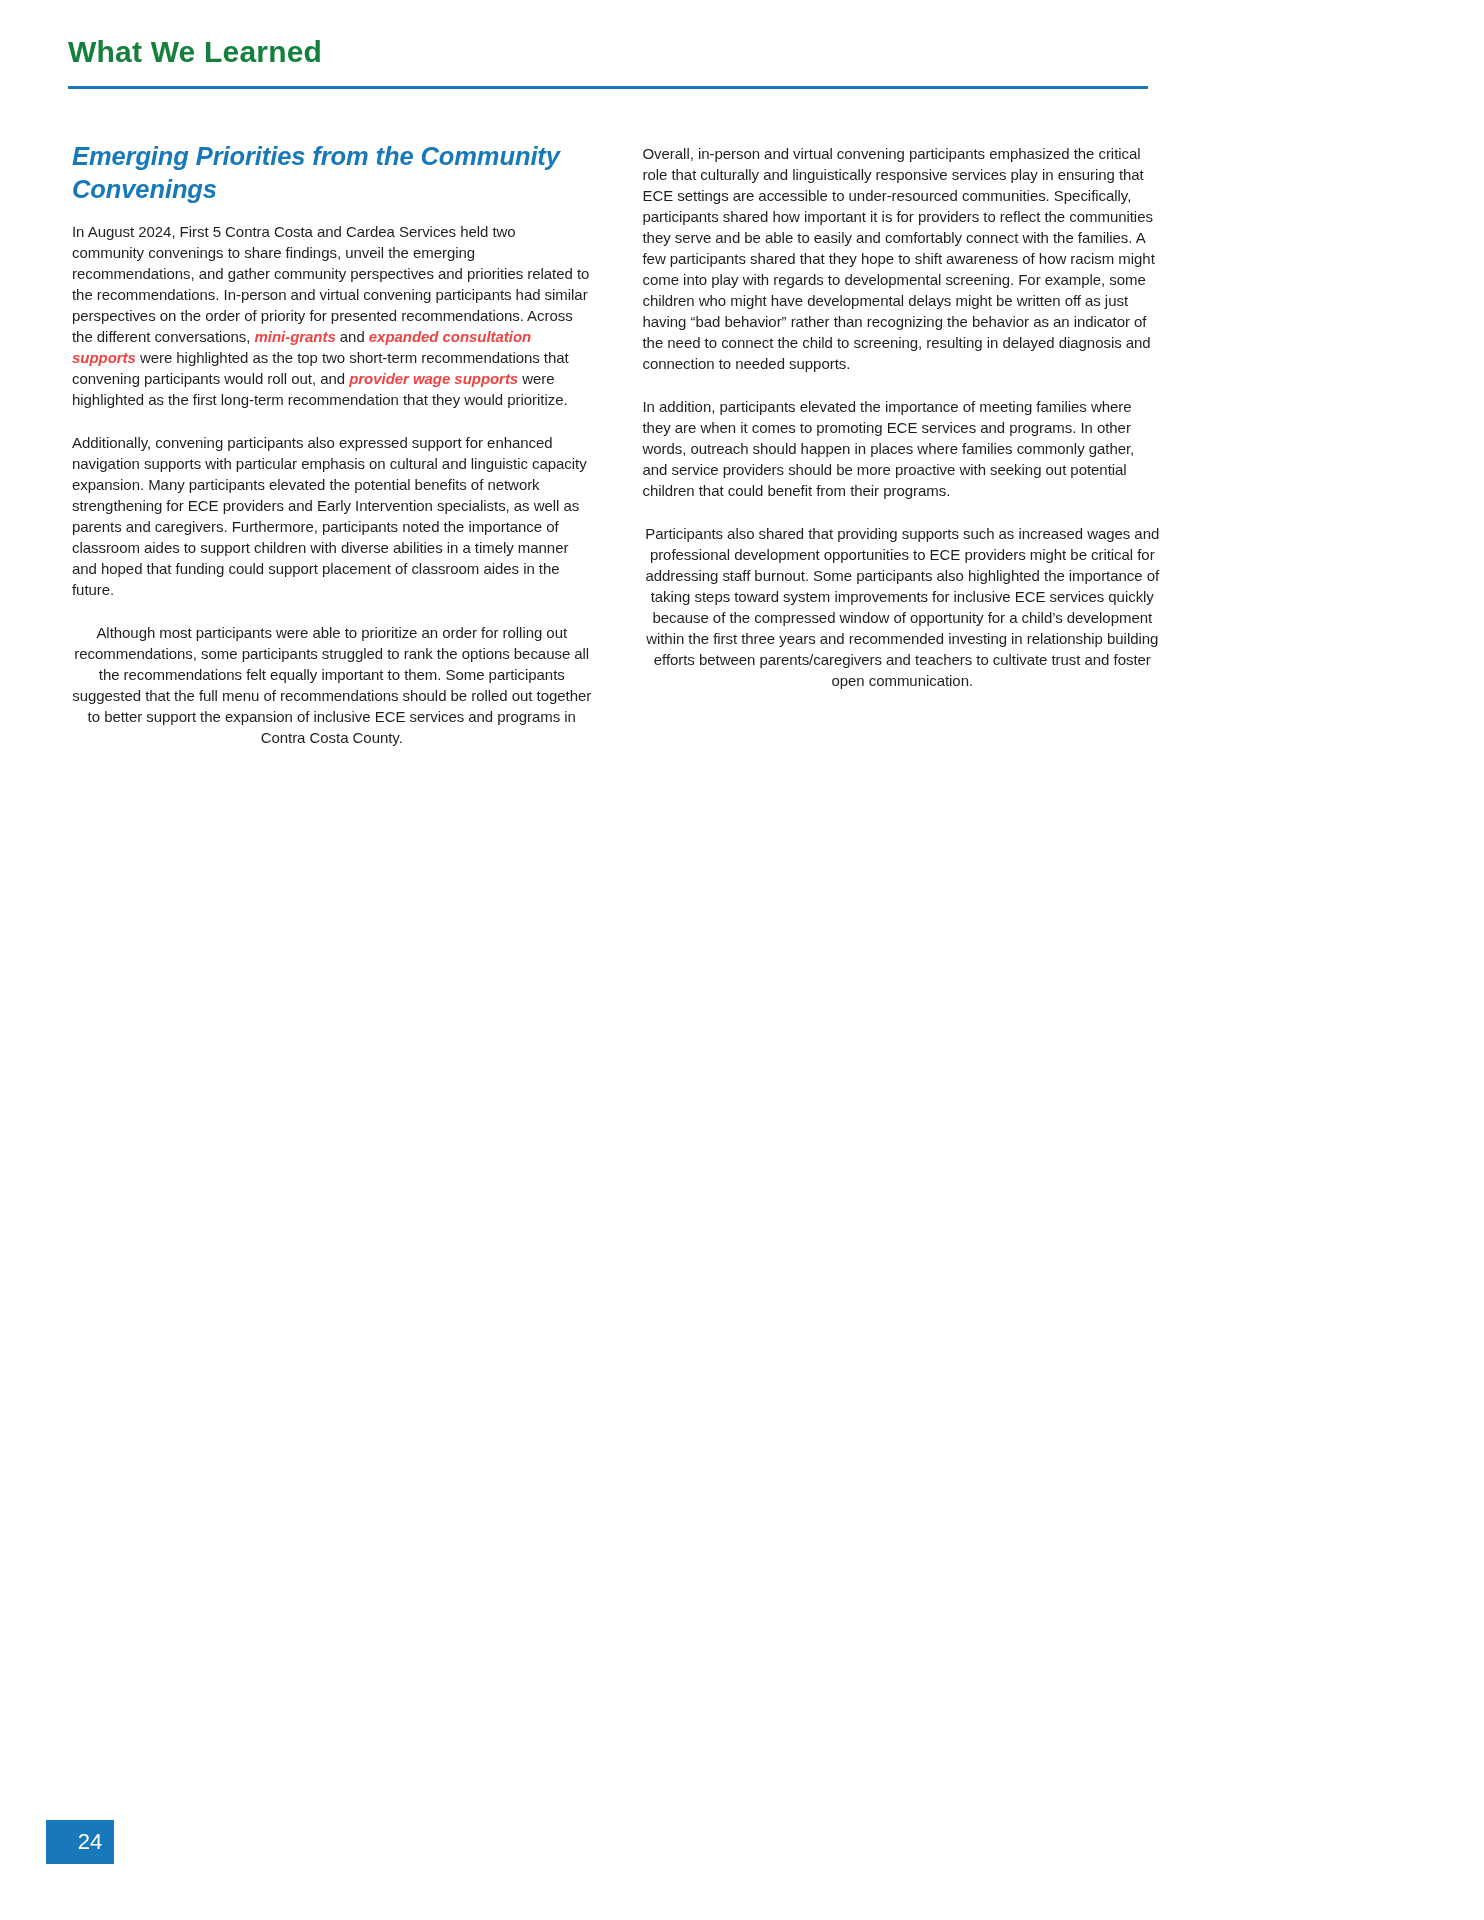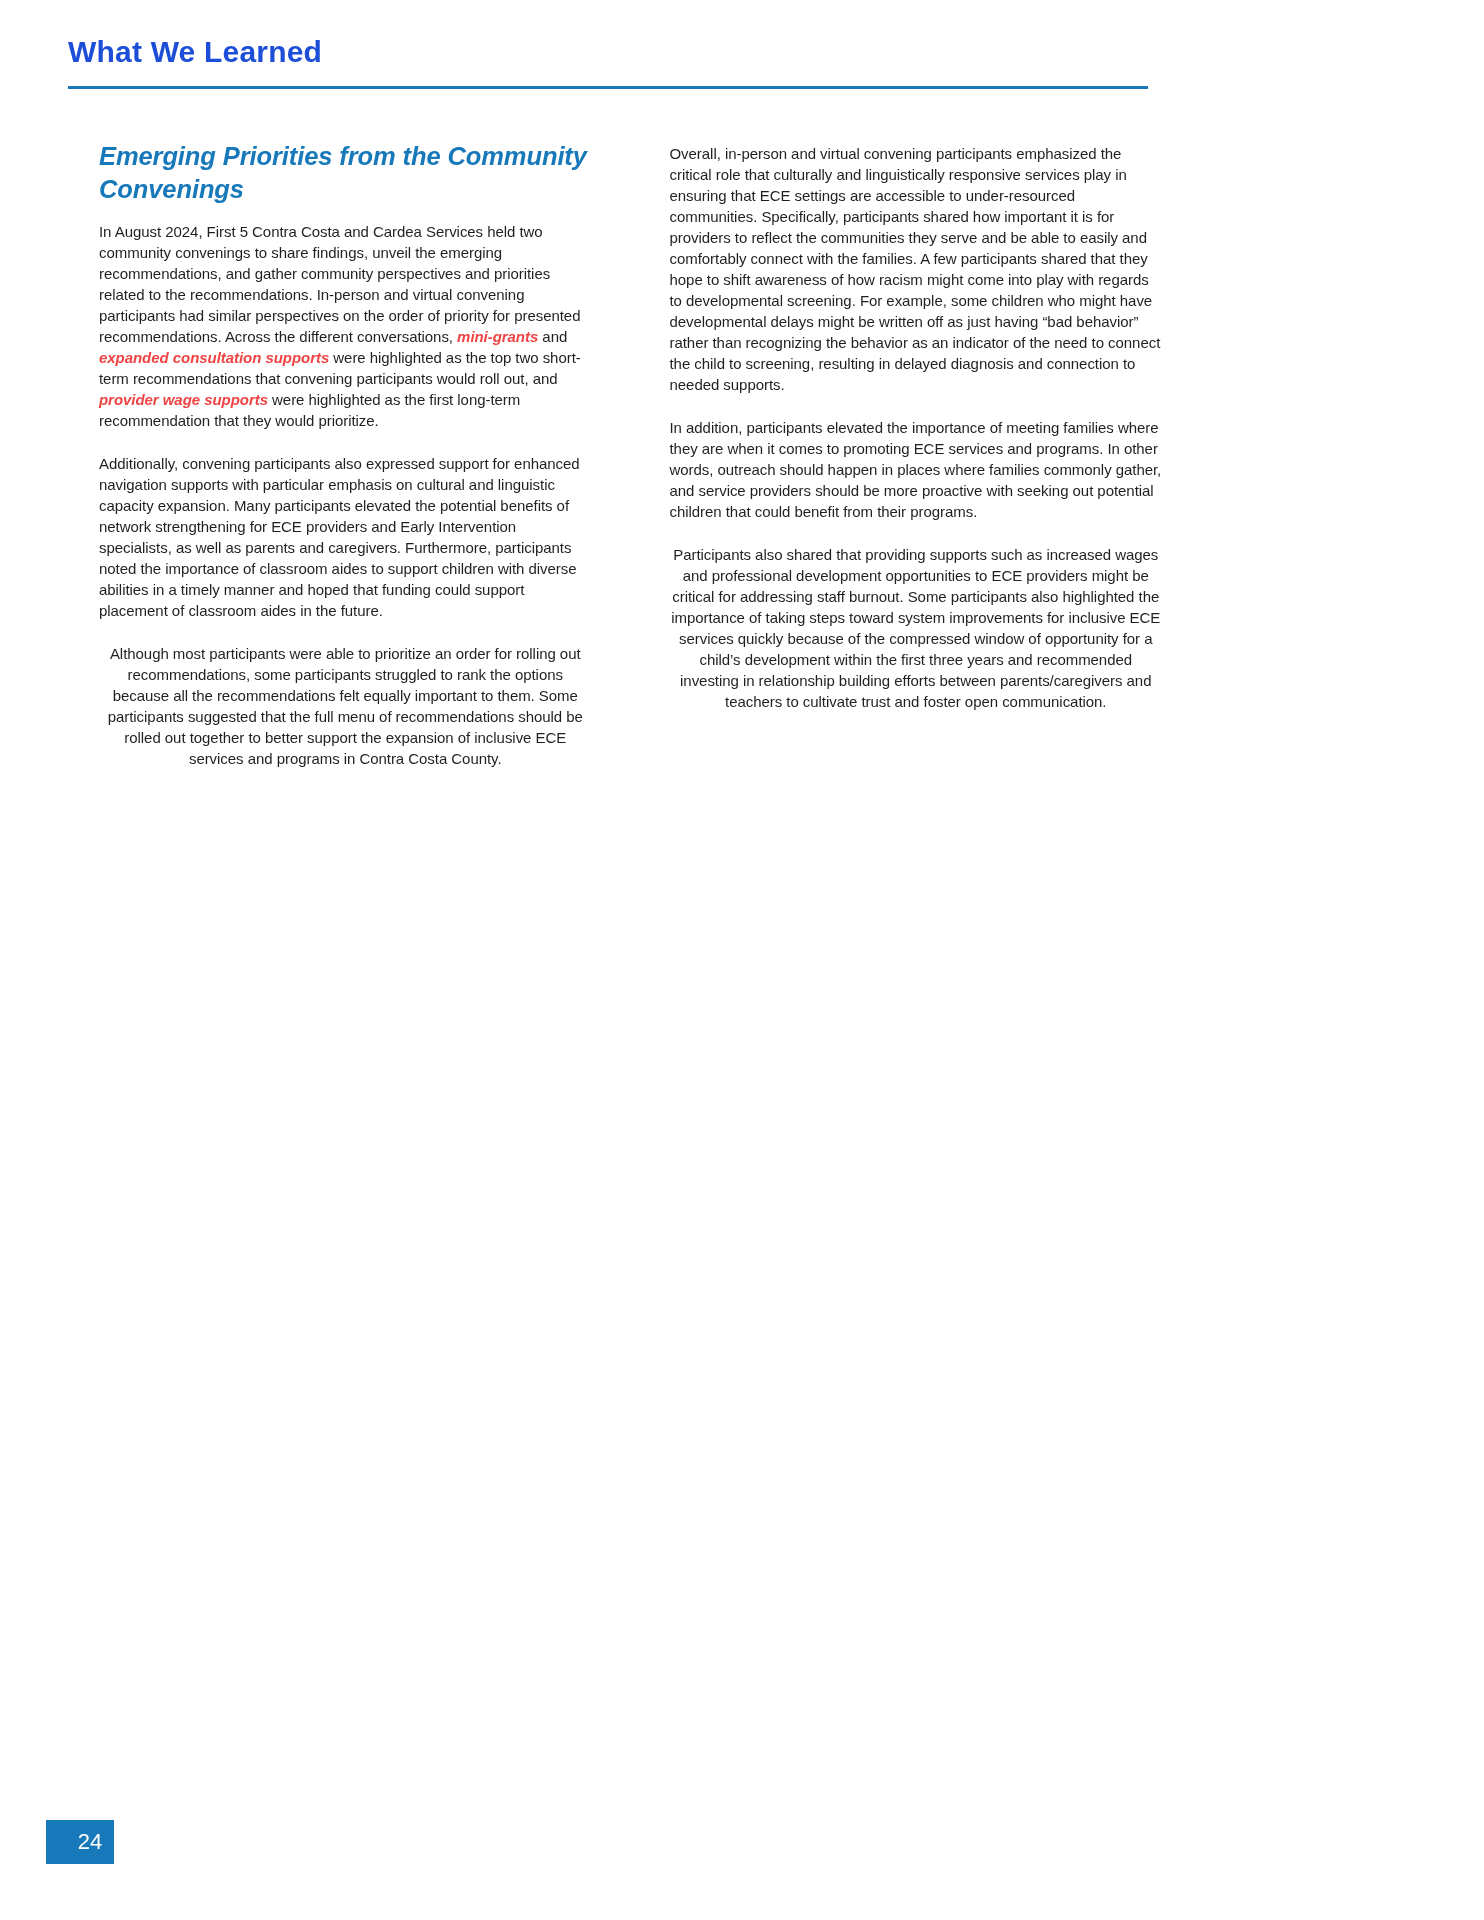--- a/index.html
+++ b/index.html
@@ -23,21 +23,21 @@
   
   .running-header {
     position: absolute;
     left: 68px;
     top: 34px;
     width: 1080px;
   }
   .running-header .title {
     font-size: 30px;
     font-weight: bold;
-    color: #1d4ed8;
+    color: #15803d;
     letter-spacing: 0.2px;
     line-height: 1.2;
     white-space: nowrap;
   }
   .header-rule {
     position: absolute;
     left: 68px;
     top: 86px;
     width: 1080px;
     height: 3px;
@@ -48,21 +48,20 @@
   .columns {
     position: absolute;
     left: 72px;
     top: 140px;
     width: 1090px;
     display: flex;
     gap: 51px;
   }
   .col {
     width: 520px;
-    margin-left: 27px;
   }
 
   .section-heading {
     font-size: 25.5px;
     font-weight: bold;
     font-style: italic;
     color: #1779ba;
     line-height: 1.28;
     margin: 0 0 16px 0;
     letter-spacing: -0.1px;

